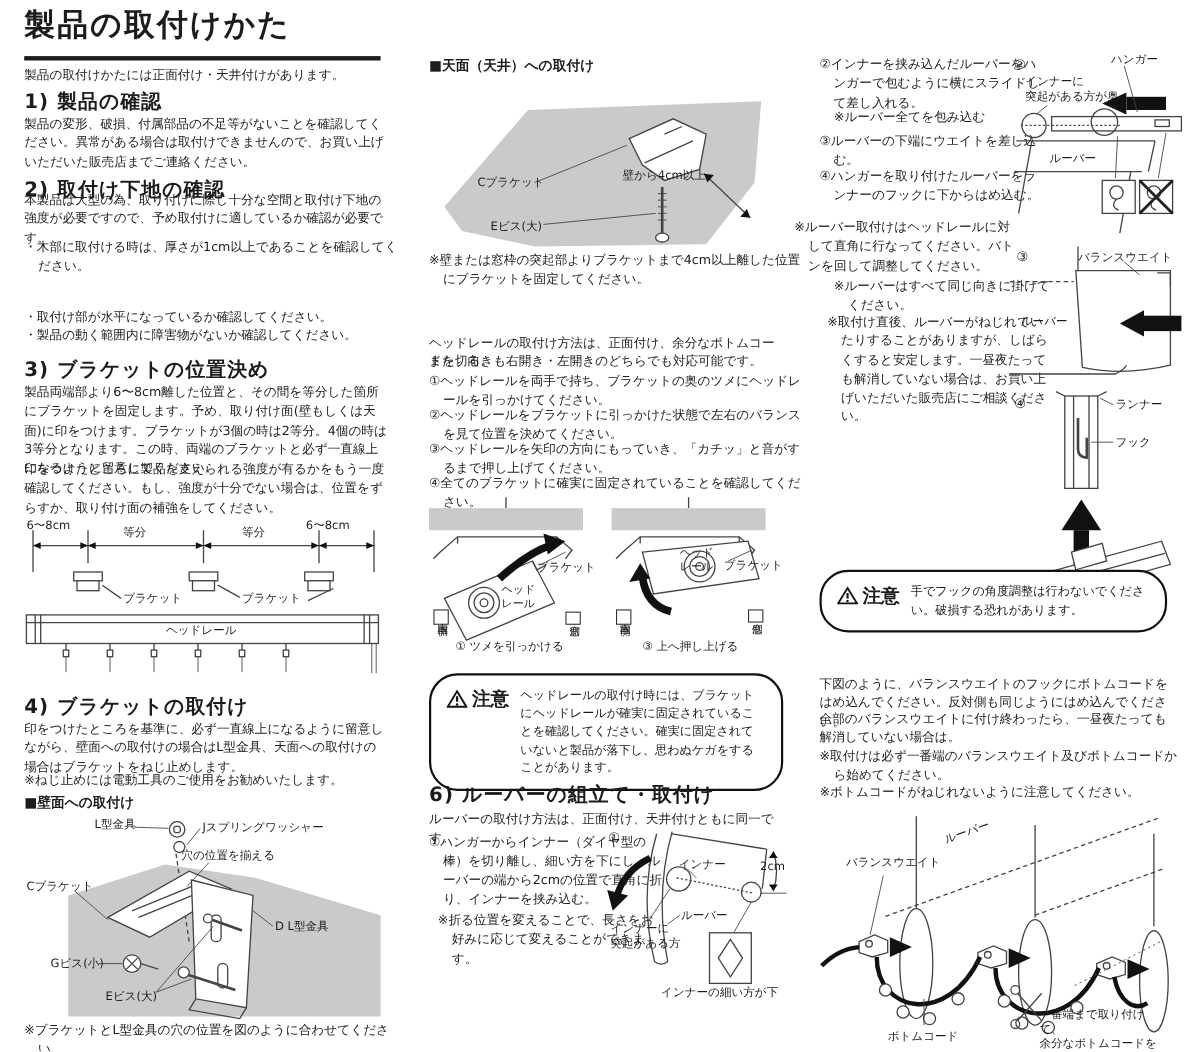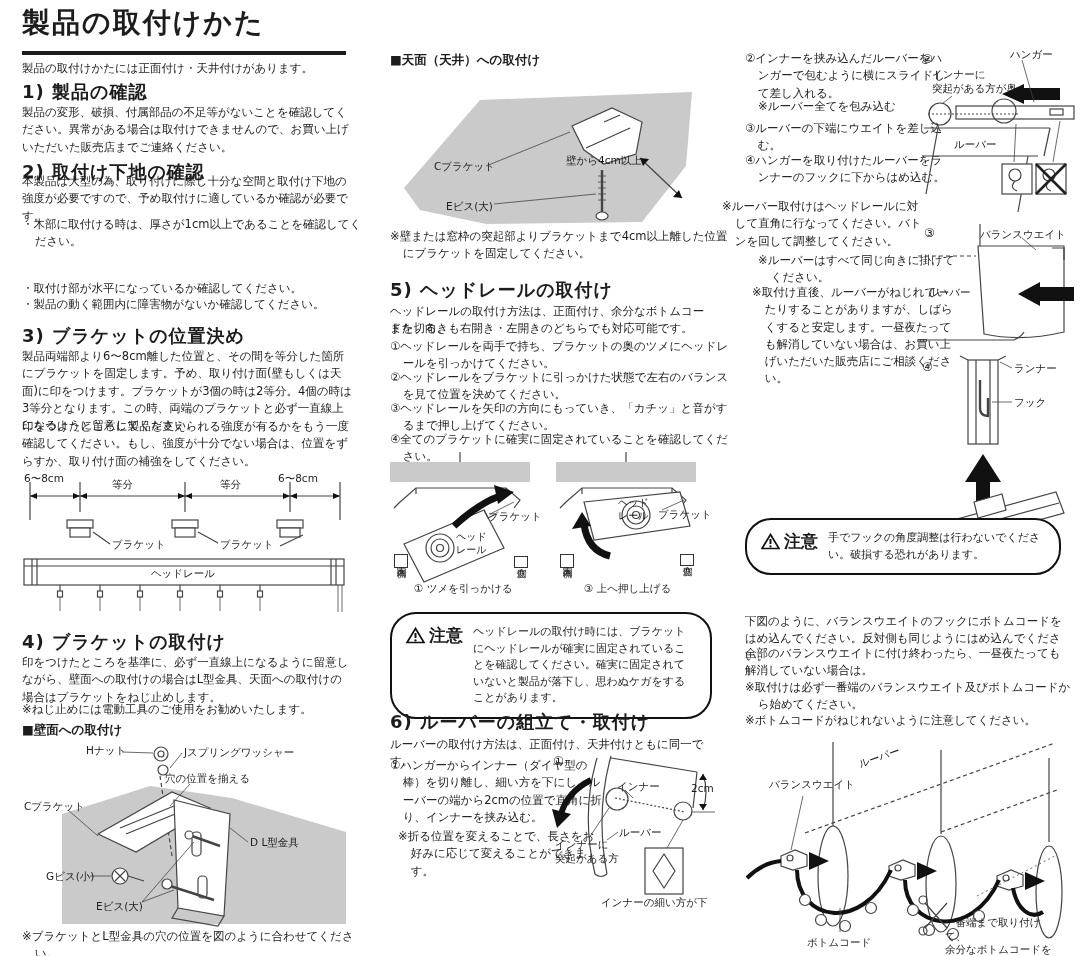--- a/index.html
+++ b/index.html
@@ -113,21 +113,21 @@
       <rect class="s" x="170" y="92" width="9" height="24" rx="4"></rect>
       <rect class="s" x="176" y="136" width="9" height="22" rx="4"></rect>
       <path class="s2" d="M170,96 L198,106"></path>
         <circle class="sf" cx="167" cy="95" r="4"></circle>
       <path class="s2" d="M148,146 L192,160"></path>
         <circle class="sf" cx="145" cy="144" r="5"></circle>
       <circle class="sf" cx="98" cy="136" r="8"></circle>
         <path class="s" d="M93,131 L103,141 M103,131 L93,141 M106,136 L122,141"></path>
       <path class="thin" d="M100,12 L131,13 M160,13 L148,28 M168,44 L148,66 M46,70 L76,96 M226,102 L208,88 M68,136 L89,136 M120,162 L152,150 M120,162 L172,102"></path>
     </svg>
-    <span class="lbl" style="left:64px;top:4px">Hナット</span>
+    <span class="lbl" style="left:64px;top:4px">L型金具</span>
     <span class="lbl" style="left:162px;top:6px">Jスプリングワッシャー</span>
     <span class="lbl" style="left:143px;top:32px">穴の位置を揃える</span>
     <span class="lbl" style="left:2px;top:60px">Cブラケット</span>
     <span class="lbl" style="left:228px;top:96px">D L型金具</span>
     <span class="lbl" style="left:24px;top:130px">Gビス(小)</span>
     <span class="lbl" style="left:74px;top:160px">Eビス(大)</span>
   </div>
   <div class="abs txt hang" style="left:22px;top:928px;width:334px">※ブラケットとL型金具の穴の位置を図のように合わせてください。</div>
 
   <div class="abs figtitle" style="left:390px;top:52px">■天面（天井）への取付け</div>
@@ -144,21 +144,20 @@
       <polygon class="k" points="250,84 259,85 253,92"></polygon>
         <polygon class="k" points="292,124 283,123 289,116"></polygon>
       <path class="thin" d="M96,92 L180,58 M104,130 L206,120"></path>
     </svg>
     <span class="lbl" style="left:44px;top:86px">Cブラケット</span>
     <span class="lbl" style="left:56px;top:126px">Eビス(大)</span>
     <span class="lbl" style="left:176px;top:80px">壁から4cm以上</span>
   </div>
   <div class="abs txt hang" style="left:390px;top:228px;width:326px">※壁または窓枠の突起部よりブラケットまで4cm以上離した位置にブラケットを固定してください。</div>
 
-  <h2 class="abs sec" style="left:390px;top:278px">5) ヘッドレールの取付け</h2>
   <div class="abs txt" style="left:390px;top:303px;width:324px">ヘッドレールの取付け方法は、正面付け、余分なボトムコードを切る。</div>
   <div class="abs txt" style="left:390px;top:320px;width:324px">また、向きも右開き・左開きのどちらでも対応可能です。</div>
   <div class="abs txt hang" style="left:390px;top:338px;width:326px">①ヘッドレールを両手で持ち、ブラケットの奥のツメにヘッドレールを引っかけてください。</div>
   <div class="abs txt hang" style="left:390px;top:369px;width:326px">②ヘッドレールをブラケットに引っかけた状態で左右のバランスを見て位置を決めてください。</div>
   <div class="abs txt hang" style="left:390px;top:400px;width:326px">③ヘッドレールを矢印の方向にもっていき、「カチッ」と音がするまで押し上げてください。</div>
   <div class="abs txt hang" style="left:390px;top:431px;width:326px">④全てのブラケットに確実に固定されていることを確認してください。</div>
 
   <div class="fig" style="left:390px;top:452px;width:140px;height:150px">
     <svg width="140" height="150">
       <path class="s" d="M70,0 V10"></path>

